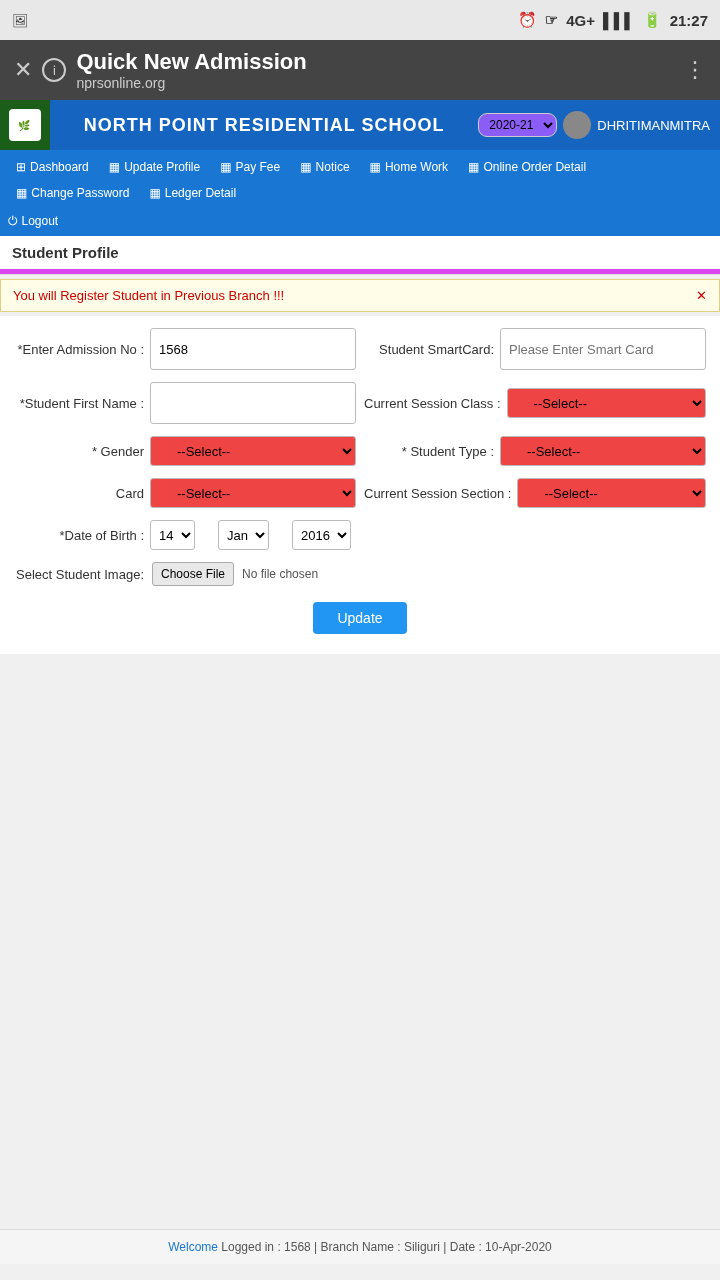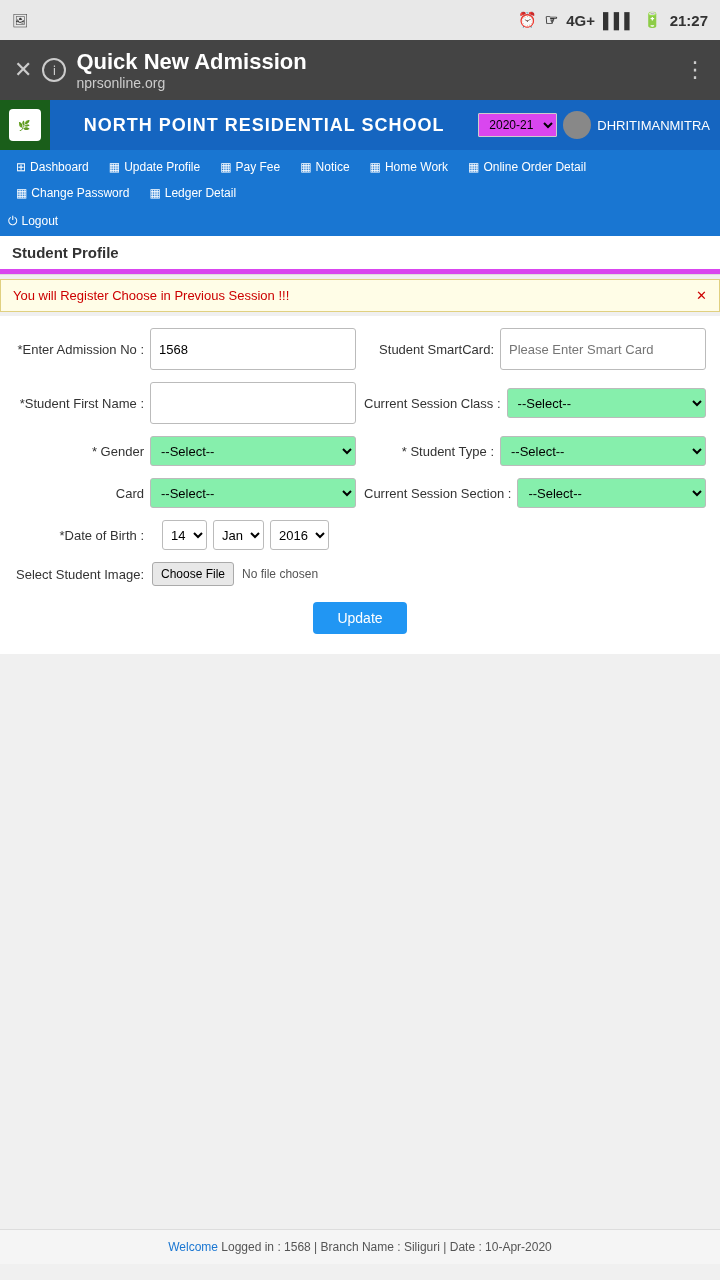--- a/index.html
+++ b/index.html
@@ -69,24 +69,24 @@
       font-weight: bold;
       letter-spacing: 1px;
     }
     .school-right {
       display: flex;
       align-items: center;
       gap: 6px;
       padding-right: 10px;
     }
     .session-select {
-      background: #d946ef;
+      background: #8b5cf6;
       border: 1px solid #ccc;
       padding: 3px 6px;
-      border-radius: 1px;
+      border-radius: 9px;
       font-size: 12px;
     }
     .avatar-circle {
       width: 28px;
       height: 28px;
       background: #888;
       border-radius: 50%;
     }
     .username-text { color: white; font-size: 13px; }
 
@@ -173,25 +173,25 @@
       padding: 5px 8px;
       font-size: 13px;
       height: 42px;
       flex: 1;
       background: white;
     }
 
     .form-select {
       border: 1px solid #bbb;
       border-radius: 3px;
-      padding: 4px 6px;
+      padding: 4px 22px;
       font-size: 13px;
       height: 30px;
       flex: 1;
-      background: #86efac;
+      background: #ef4444;
       appearance: auto;
     }
 
     .form-col {
       flex: 1;
       display: flex;
       align-items: center;
       gap: 6px;
     }
 
@@ -223,22 +223,21 @@
       padding: 8px 24px;
       font-size: 14px;
       cursor: pointer;
       display: block;
       margin: 16px auto 0;
     }
 
     .dob-row {
       display: flex;
       align-items: flex-start;
-      gap: 6px;
-      margin-left: 12px;
+      gap: 23px;
     }
 
     .dob-select {
       border: 1px solid #bbb;
       border-radius: 3px;
       padding: 4px 4px;
       font-size: 13px;
       height: 30px;
       background: white;
     }
@@ -341,21 +340,21 @@
   </div>
 </div>
 
 <div class="page-title-bar">
   <span>Student Profile</span>
 </div>
 
 <div class="divider"></div>
 
 <div class="warning-banner">
-  <span>You will Register Choose in Previous Session !!!</span>
+  <span>You will Register Student in Previous Branch !!!</span>
   <span>✕</span>
 </div>
 
 <div class="form-container">
 
   <div class="form-row">
     <div class="form-col">
       <label class="form-label">*Enter Admission No :</label>
       <input class="form-input" type="text" value="1568" style="">
     </div>

